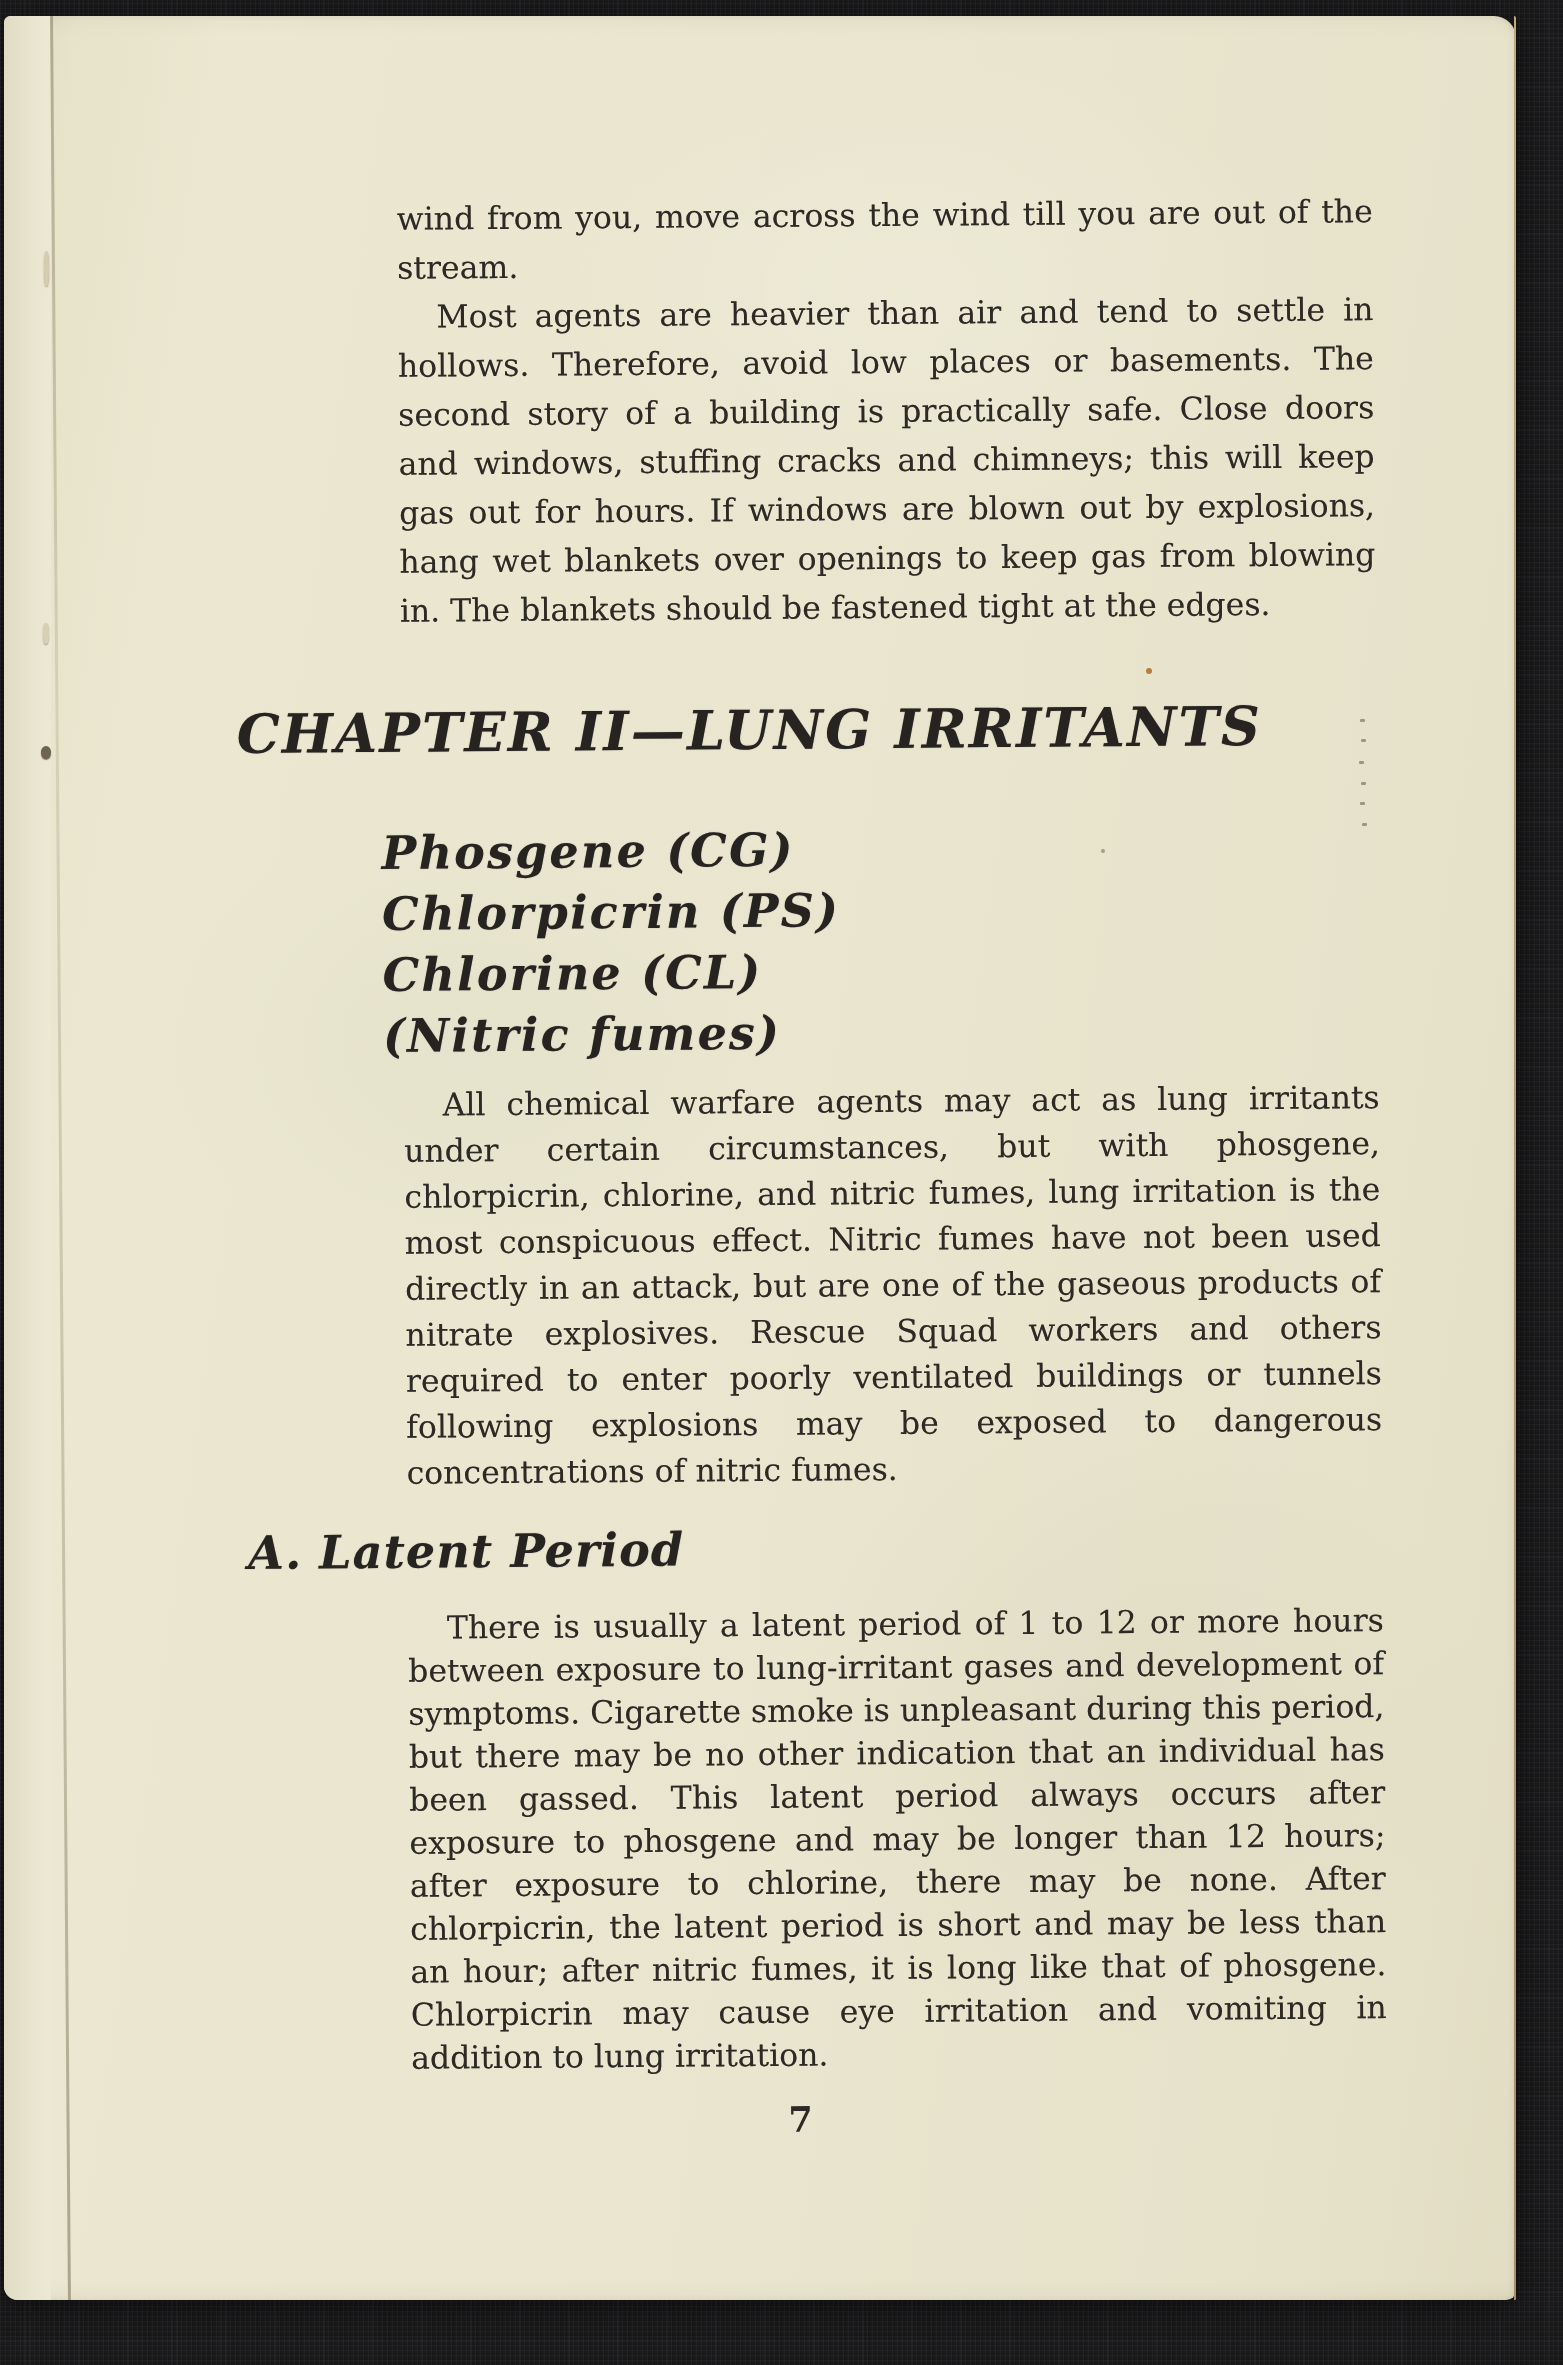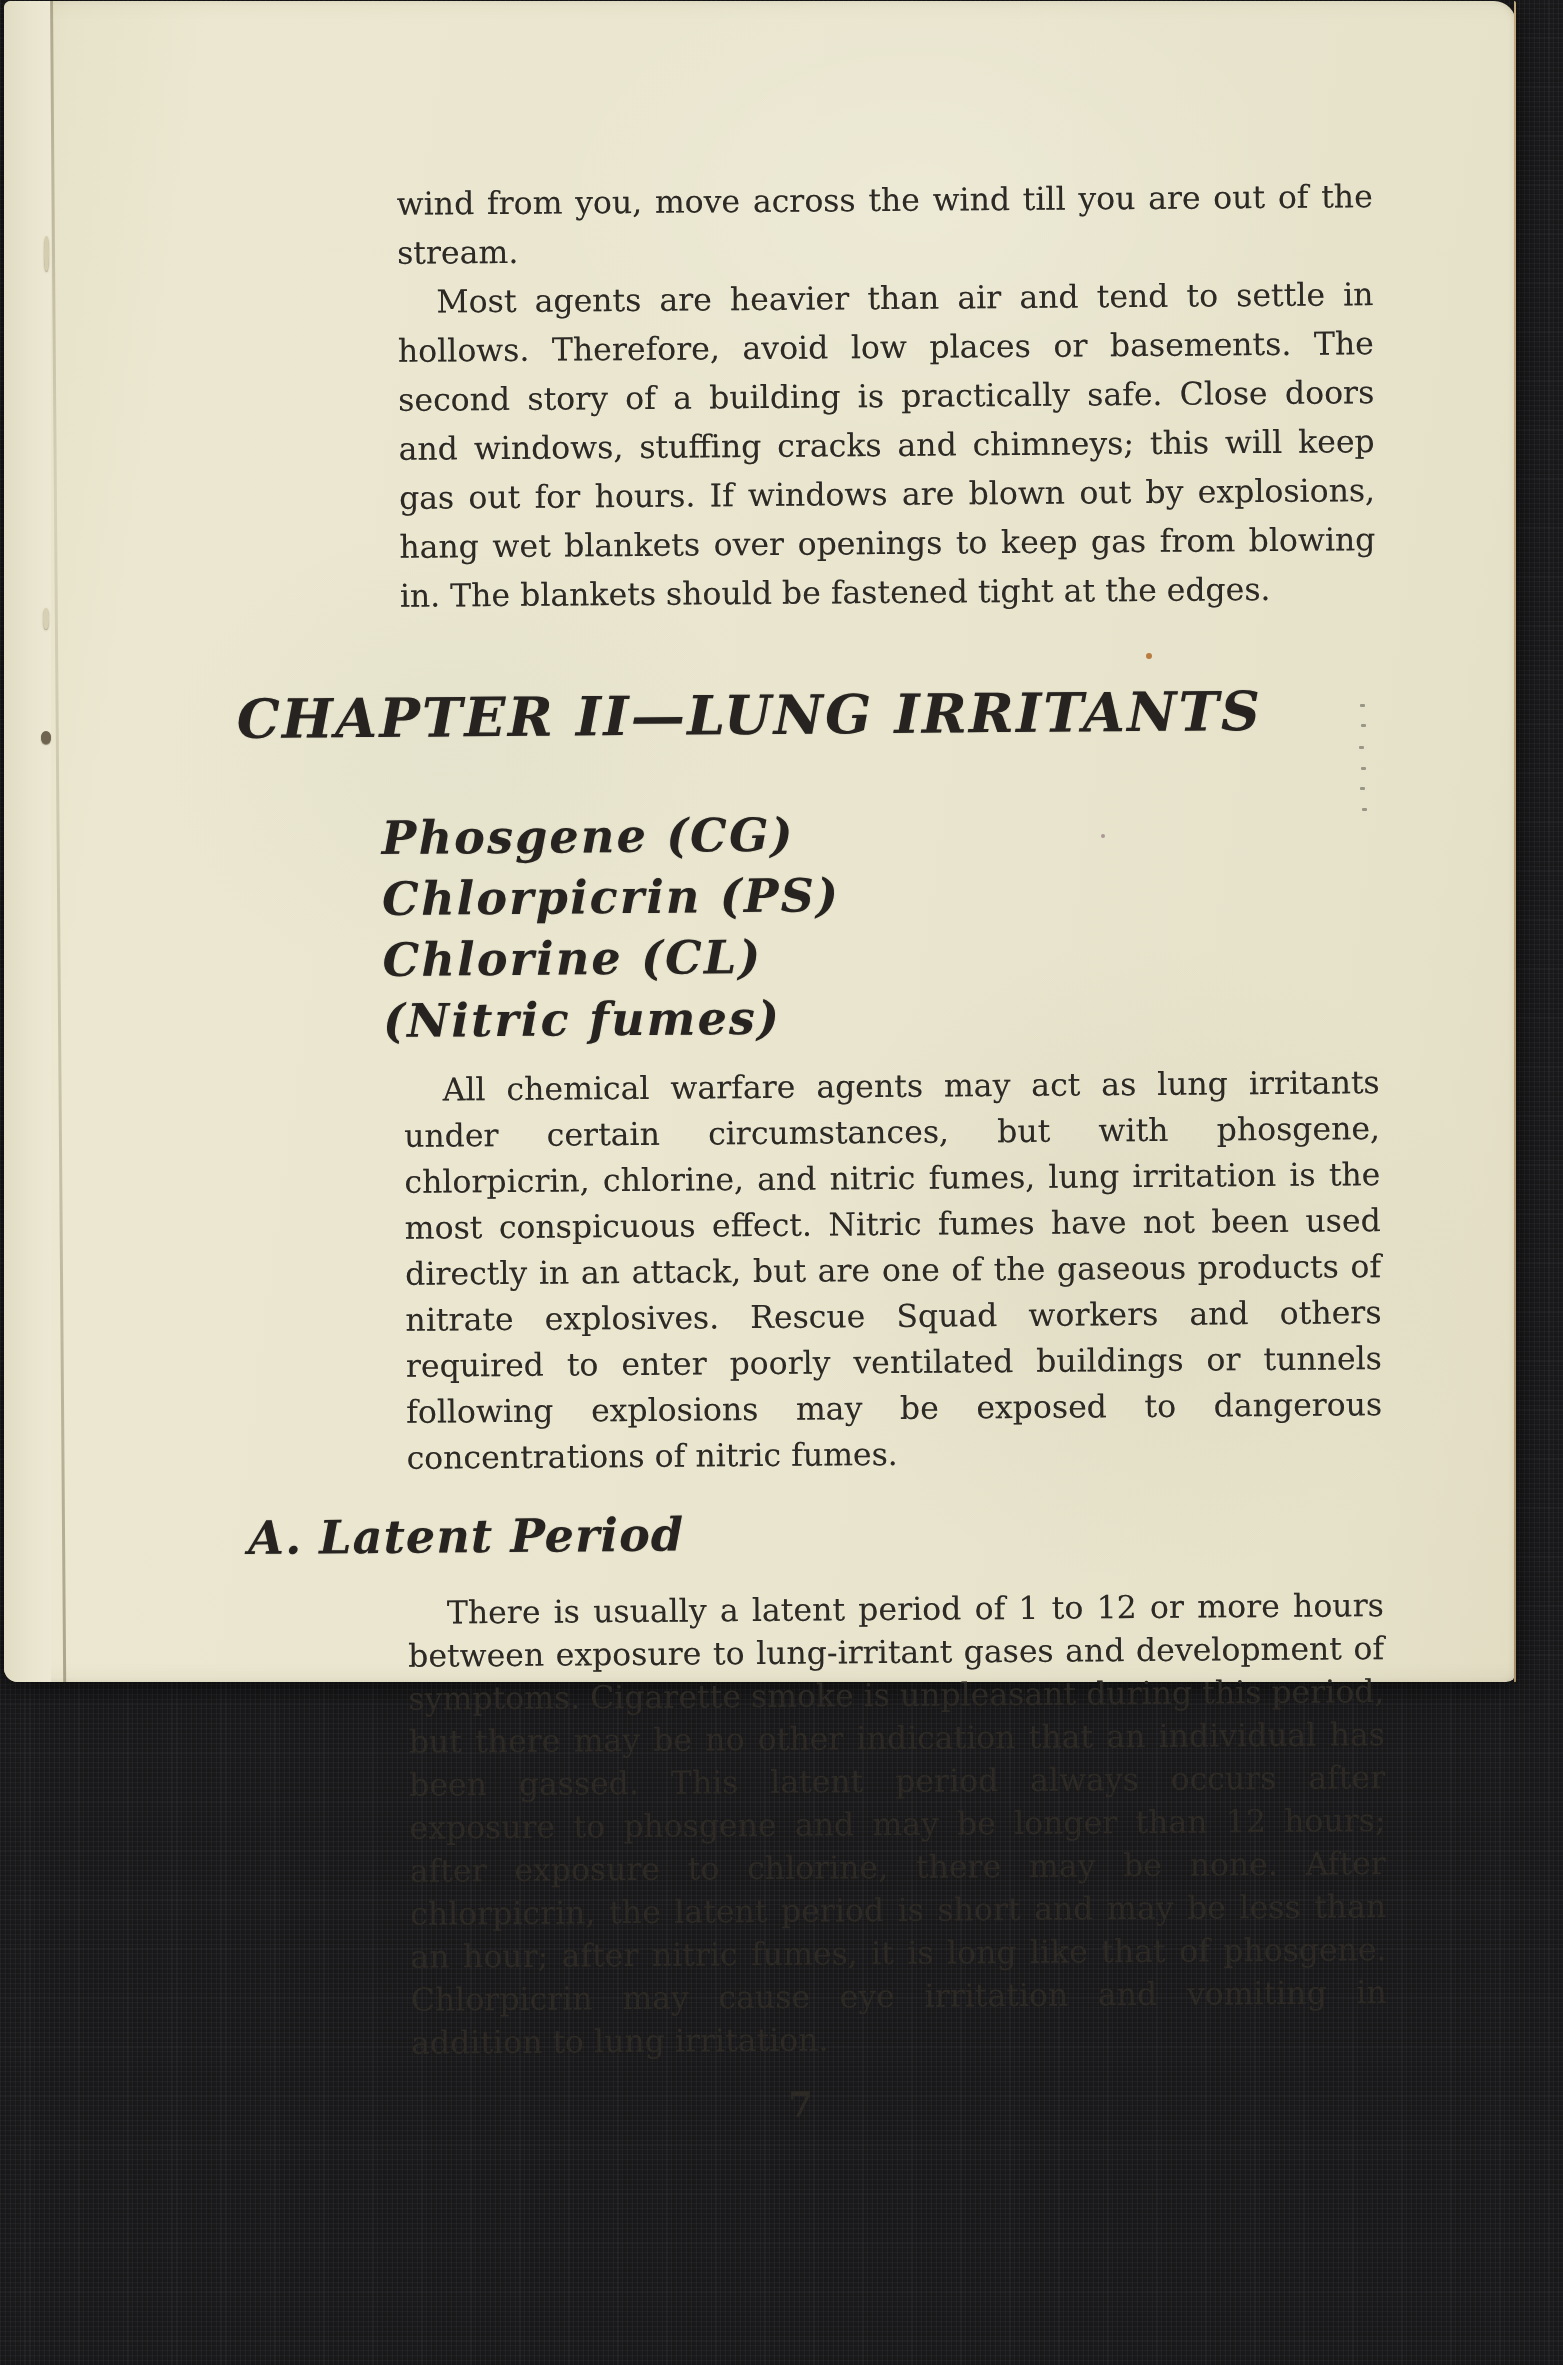--- a/index.html
+++ b/index.html
@@ -9,21 +9,21 @@
     font-family:"DejaVu Serif", serif;
   }
   body{
     background-color:#1a191b;
     background-image:
       repeating-linear-gradient(90deg, rgba(255,255,255,.035) 0 1.1px, rgba(0,0,0,.06) 1.1px 2.7px, transparent 2.7px 4.9px),
       repeating-linear-gradient(0deg, rgba(255,255,255,.03) 0 1.1px, rgba(0,0,0,.06) 1.1px 2.7px, transparent 2.7px 4.9px);
     position:relative;
   }
   .page{
-    position:absolute;left:4.3px;top:1px;width:1512px;height:1681px;
+    position:absolute;left:4.3px;top:16px;width:1512px;height:2284px;
     background-color:#e8e4cd;
     background-image:
       radial-gradient(652px 434px at 60% 12%, rgba(255,255,255,.16), transparent 60%),
       radial-gradient(489px 380px at 30% 45%, rgba(190,200,190,.10), transparent 60%),
       radial-gradient(543px 489px at 75% 75%, rgba(180,175,150,.12), transparent 65%),
       linear-gradient(98deg, #ddd8be 0%, #e7e3ca 4%, #ebe7d0 12%, #e9e5ce 55%, #e6e2ca 88%, #e1dcc2 100%);
     border-radius:6.5px 22px 9.8px 14px;
     box-shadow:
       0 4.3px 27px rgba(0,0,0,.55),
       inset 22px 0 33px -16.3px rgba(90,80,55,.25),

